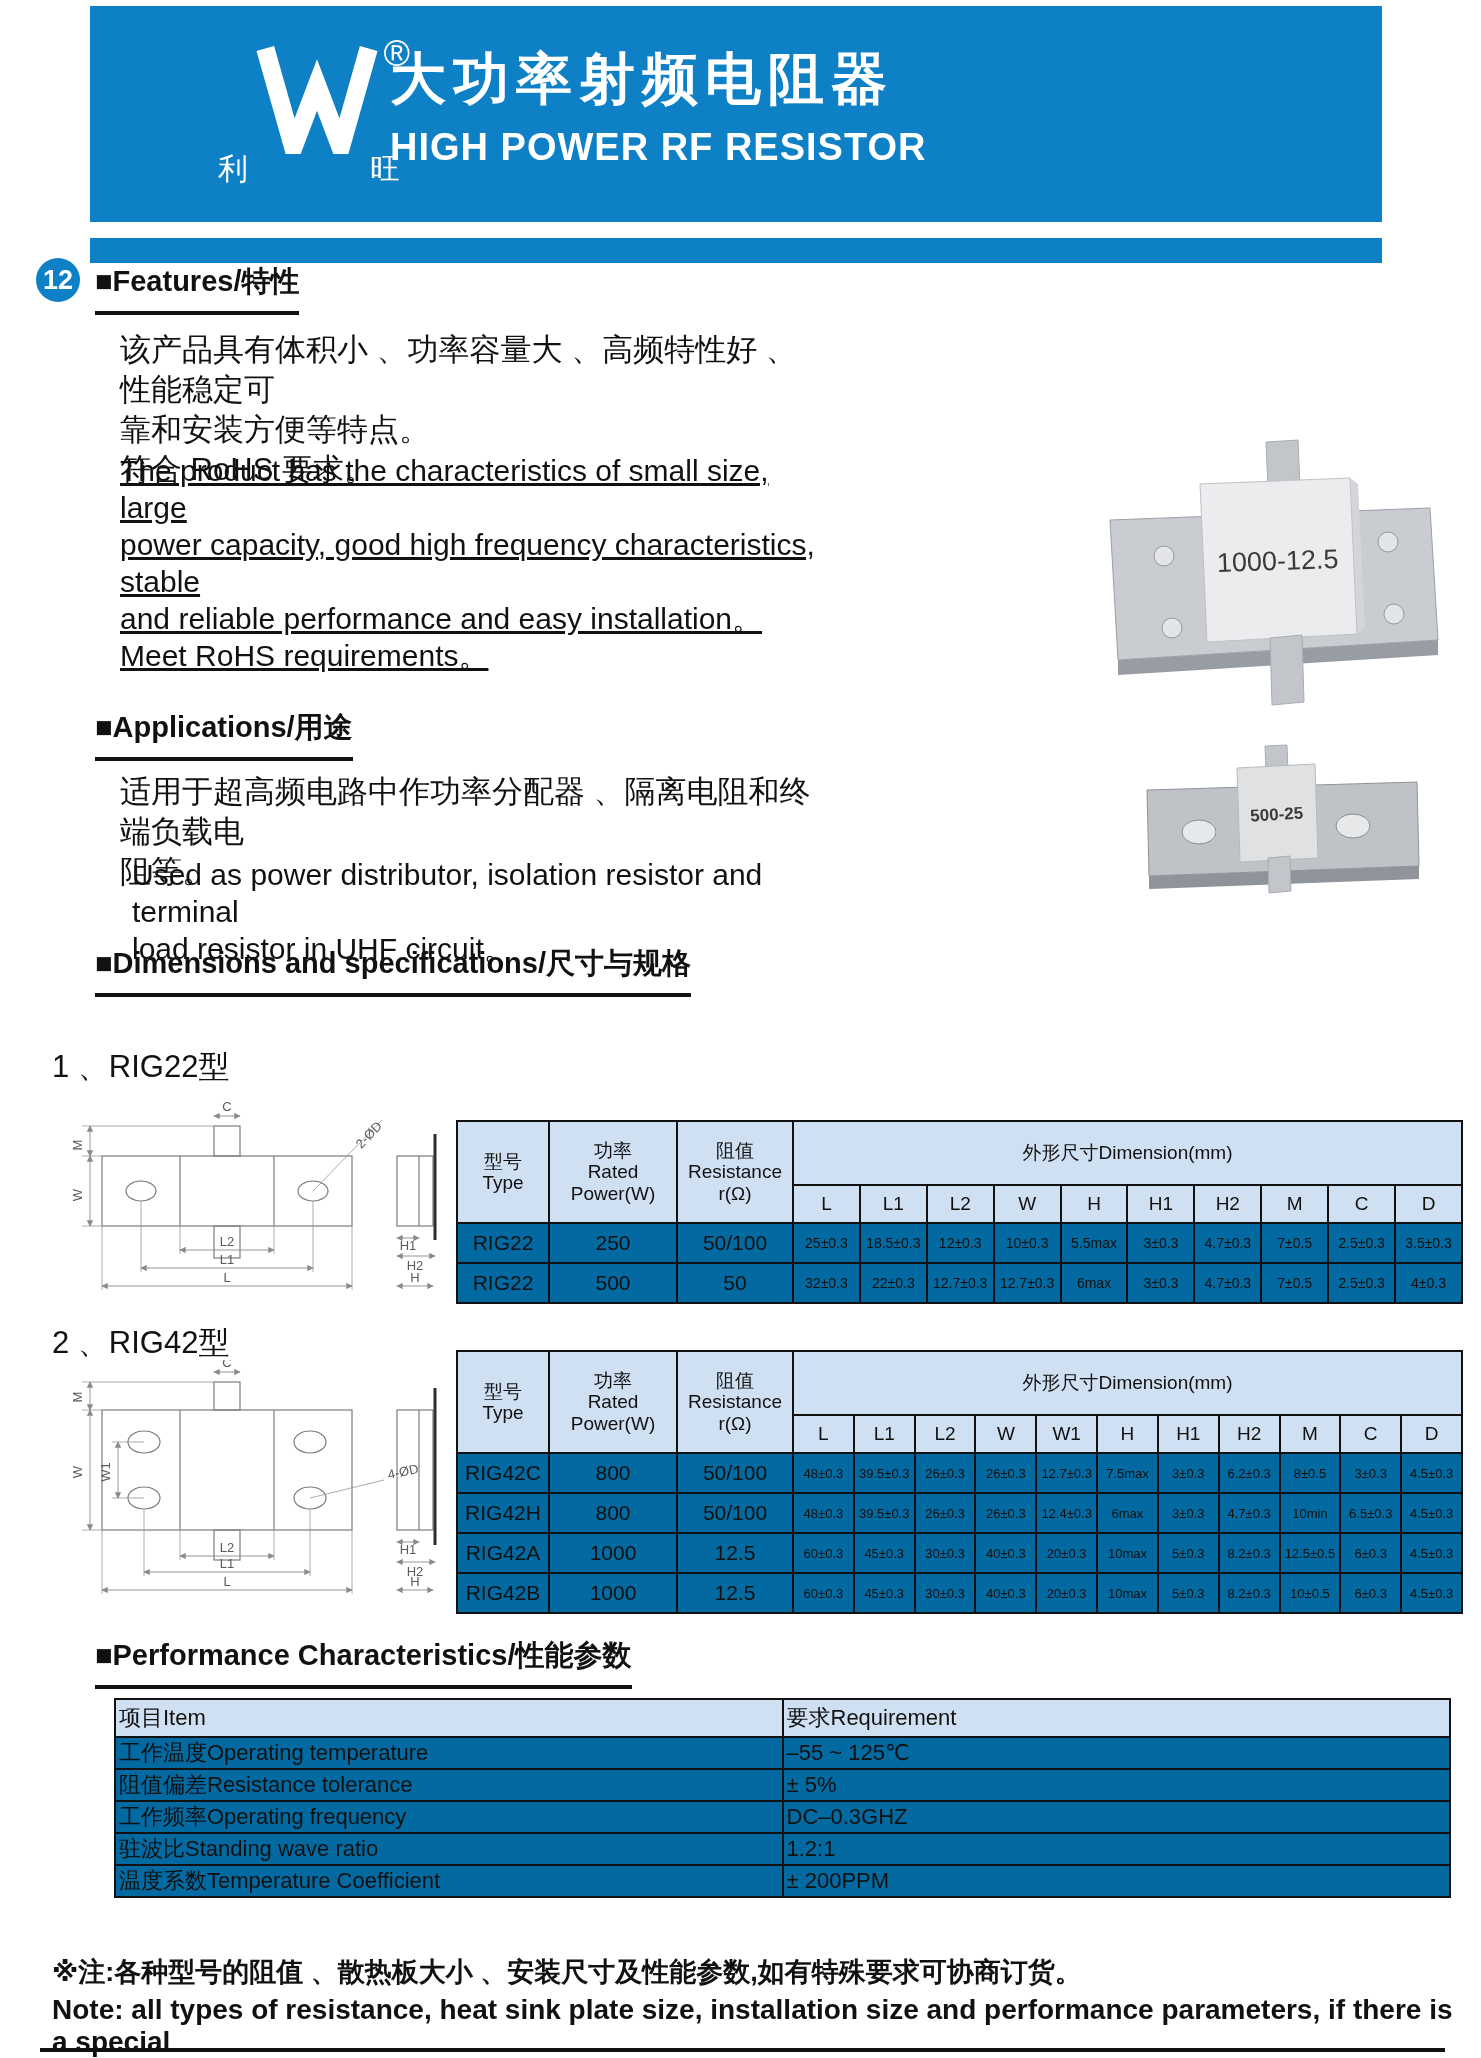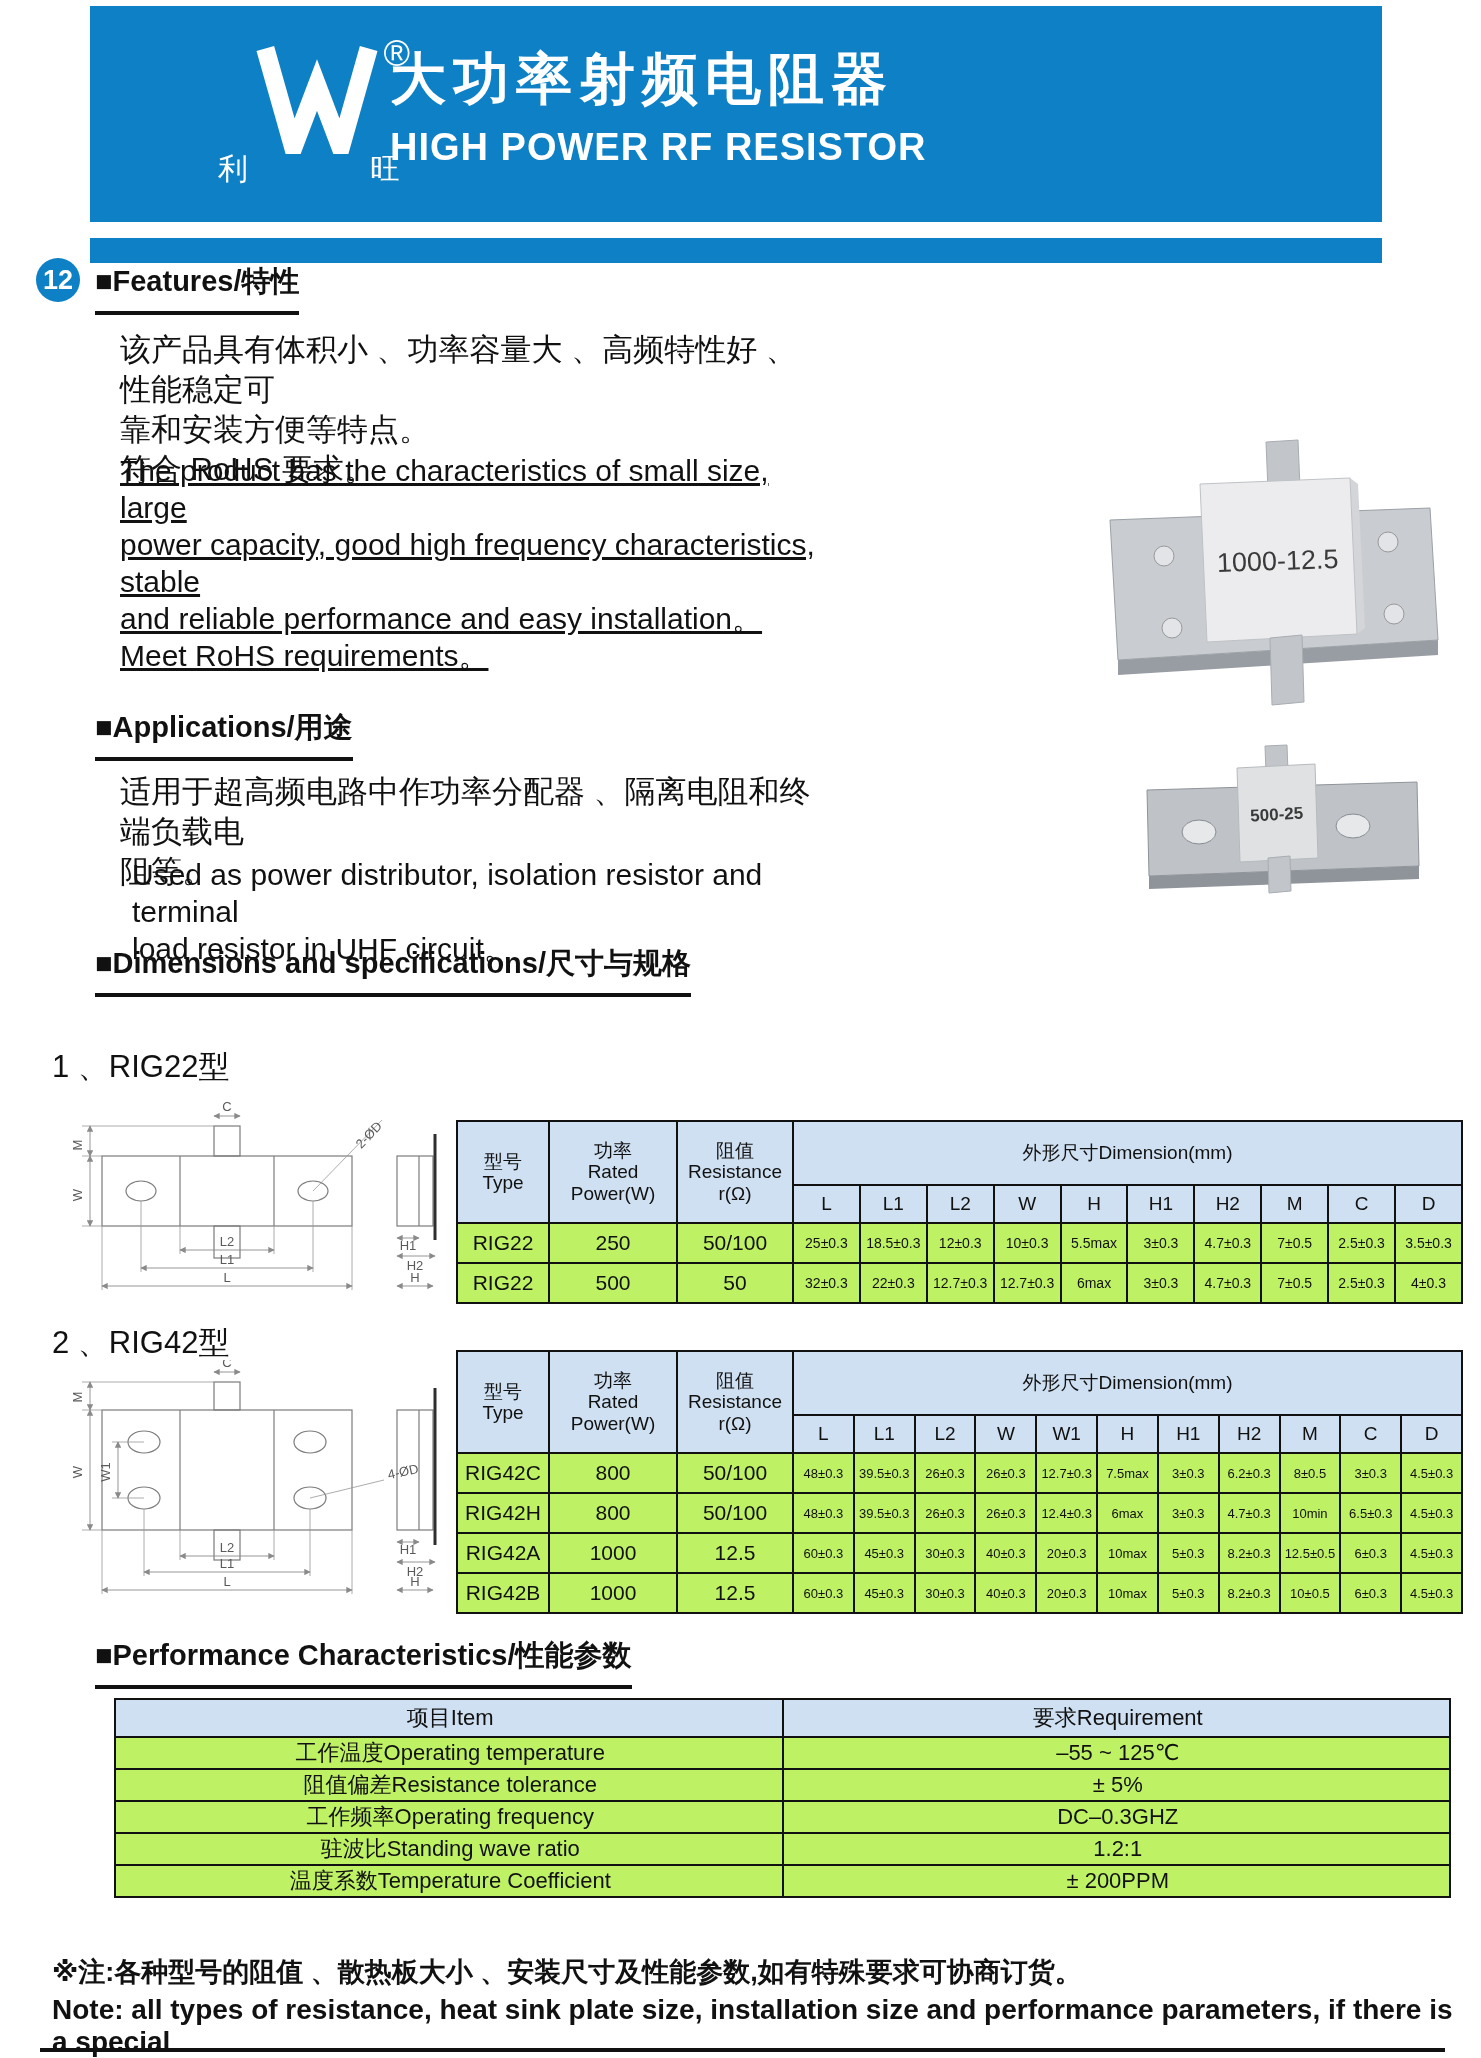--- a/index.html
+++ b/index.html
@@ -26,35 +26,35 @@
   .sec-h span { display:inline-block; border-bottom:4px solid #111; padding-bottom:9px; }
   .page-badge { position:absolute; left:36px; top:258px; width:44px; height:44px; border-radius:50%;
                 background:var(--banner-blue,#0e80c5); color:#fff; font-size:27px; font-weight:bold;
                 display:flex; align-items:center; justify-content:center; }
 
   .para-cn { position:absolute; font-size:31px; line-height:40px; color:#111; white-space:pre-line; }
   .para-en { position:absolute; font-size:30px; line-height:37px; color:#111; white-space:pre-line; }
   .sub-title { position:absolute; font-size:31px; color:#111; }
 
   
-  table { border-collapse:collapse; background:#bef264; }
+  table { border-collapse:collapse; background:#0369a1; }
   .dim-table { position:absolute; width:1007px; table-layout:fixed; }
   .dim-table th, .dim-table td { border:2px solid #111; text-align:center; vertical-align:middle;
                                  overflow:hidden; padding:0 1px; }
   .dim-table th { background:var(--table-header-blue,#cfe0f2); font-weight:normal; font-size:19px;
                   line-height:1.12; white-space:pre-line; }
   .dim-table thead tr:first-child { height:64px; }
   .dim-table thead tr.subhd { height:38px; }
   .dim-table tbody tr { height:40px; }
   .dim-table td.big { font-size:21px; }
   .dim-table td.small { font-size:14px; }
   .t42 td.small { font-size:13px; }
 
   .perf-table { position:absolute; width:1337px; }
-  .perf-table th, .perf-table td { border:2px solid #111; text-align:center; padding-left:3px;
+  .perf-table th, .perf-table td { border:2px solid #111; text-align:left; padding-left:3px;
                                    font-size:22px; font-weight:normal; }
   .perf-table th { background:var(--table-header-blue,#cfe0f2); height:38px; }
   .perf-table td { height:32px; }
   .perf-table col { width:50%; }
 
   
   .draw { position:absolute; }
   .draw rect, .draw line, .draw ellipse { fill:none; stroke:#7c7c7c; stroke-width:1.2; }
   .draw .ext { stroke:#979797; stroke-width:0.8; }
   .draw .dim { stroke:#8a8a8a; stroke-width:0.9; }

